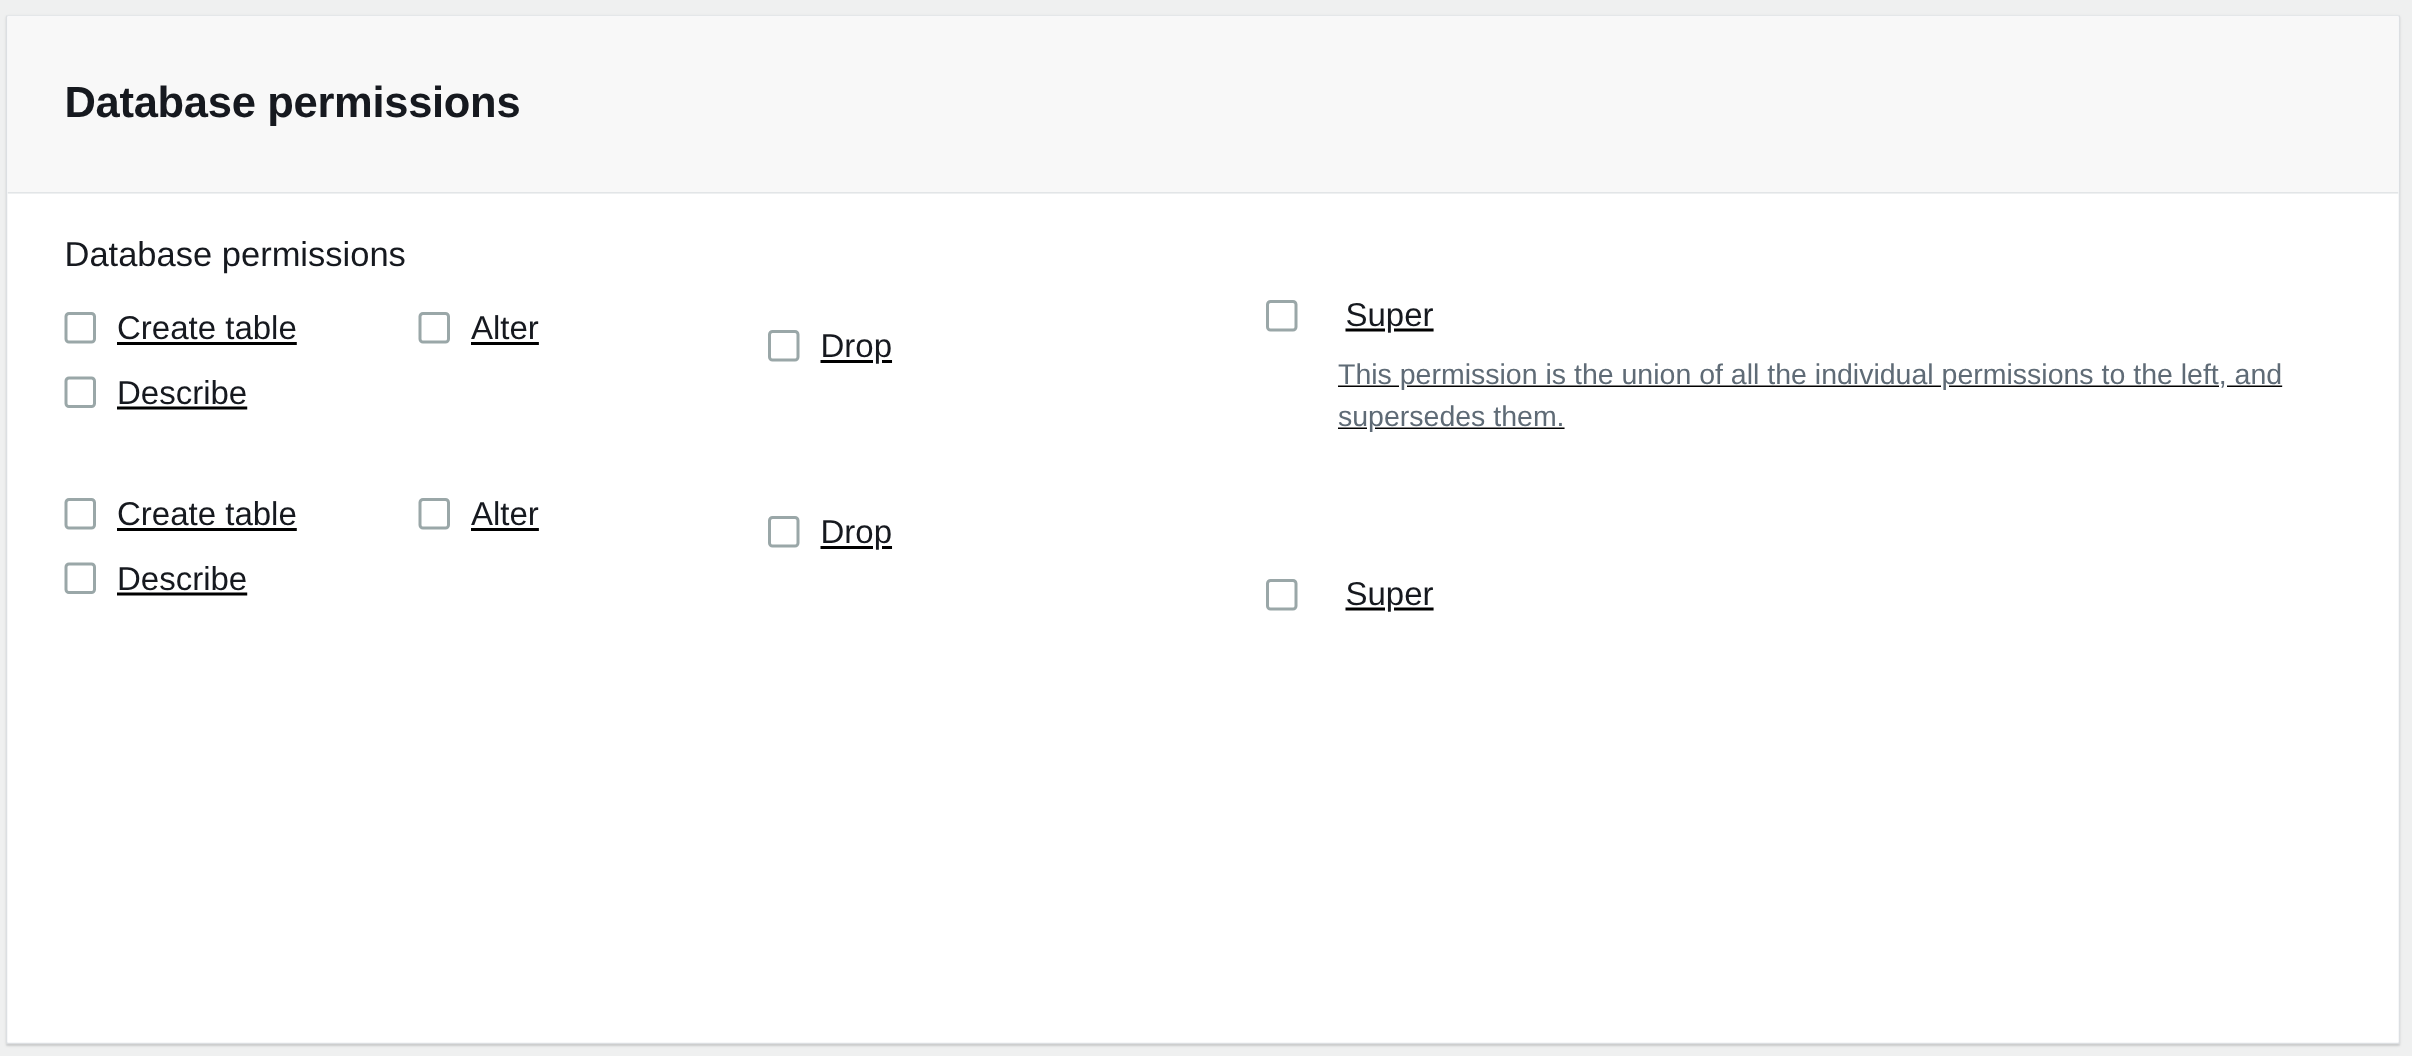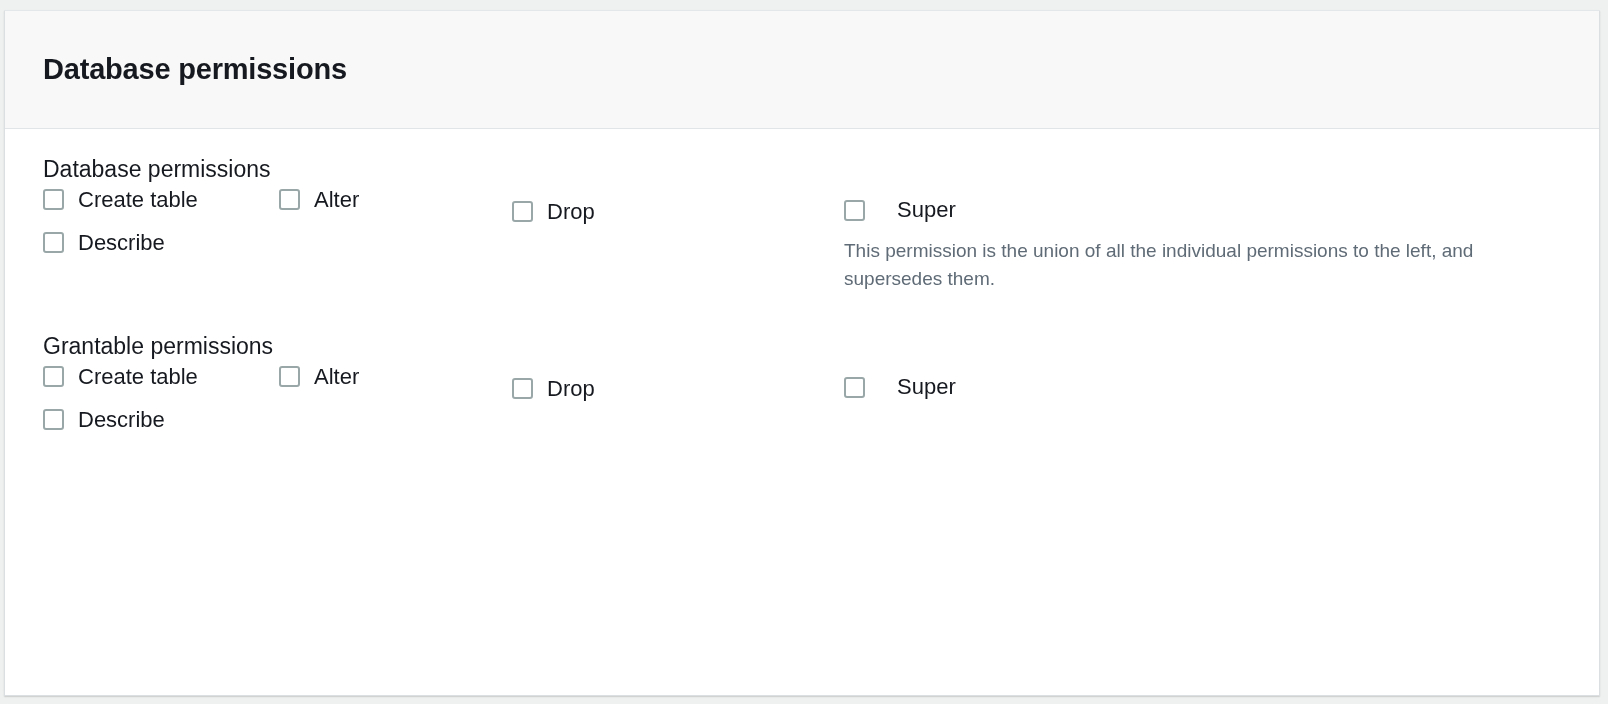--- a/index.html
+++ b/index.html
@@ -64,21 +64,22 @@
   }
   .section-desc {
     font-size: 19px;
     color: #6a7179;
     line-height: 1.3;
     margin: 0 0 16px 0;
   }
 
   .columns {
     display: flex;
-    align-items: flex-start;
+    align-items: flex-end;
+    text-decoration: underline;
   }
   .col-left {
     width: 760px;
     flex: 0 0 760px;
     padding-right: 10px;
     box-sizing: border-box;
   }
   .col-divider {
     width: 1px;
     background: #e4e7e9;
@@ -129,20 +130,21 @@
     align-items: center;
     height: 43px;
     gap: 18px;
   }
   .super-desc {
     font-size: 19px;
     color: #5f6b76;
     line-height: 1.5;
     margin-top: 5px;
     max-width: 700px;
+    margin-left: 48px;
   }
 </style>
 </head>
 <body>
 
 <div class="card">
 
   <div class="card-header">
     <h1 class="card-title">Database permissions</h1>
   </div>
@@ -184,21 +186,20 @@
             <span class="checkbox"></span>
             <span class="cb-label">Super</span>
           </label>
           <div class="super-desc">This permission is the union of all the individual permissions to the left, and supersedes them.</div>
         </div>
 
       </div>
     </div>
 
     <div class="section">
-      <div class="section-heading">Grantable permissions</div>
 
       <div class="columns">
 
         <div class="col-left">
           <div class="cb-row">
             <label class="cb-item cb-col-1">
               <span class="checkbox"></span>
               <span class="cb-label">Create table</span>
             </label>
             <label class="cb-item cb-col-2">

